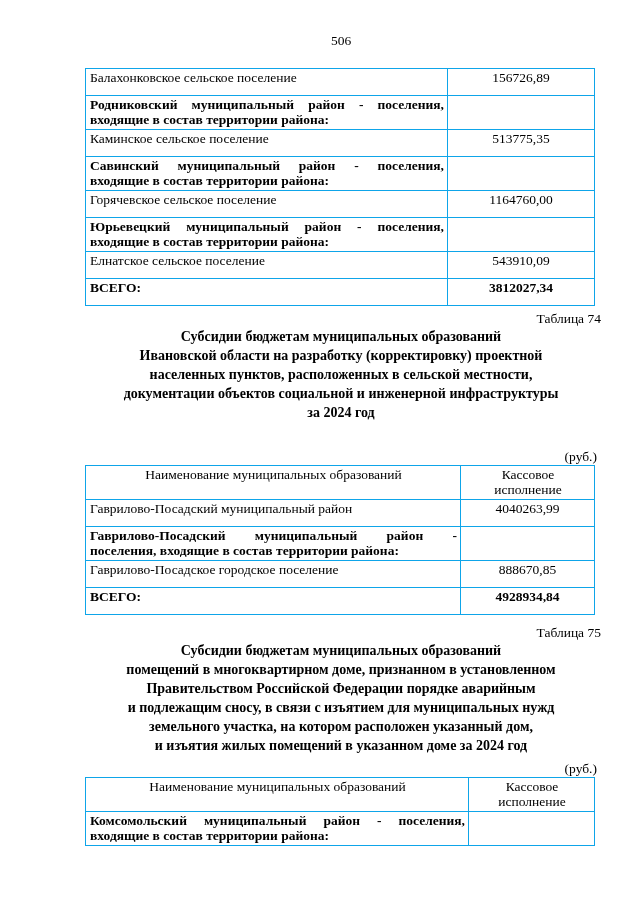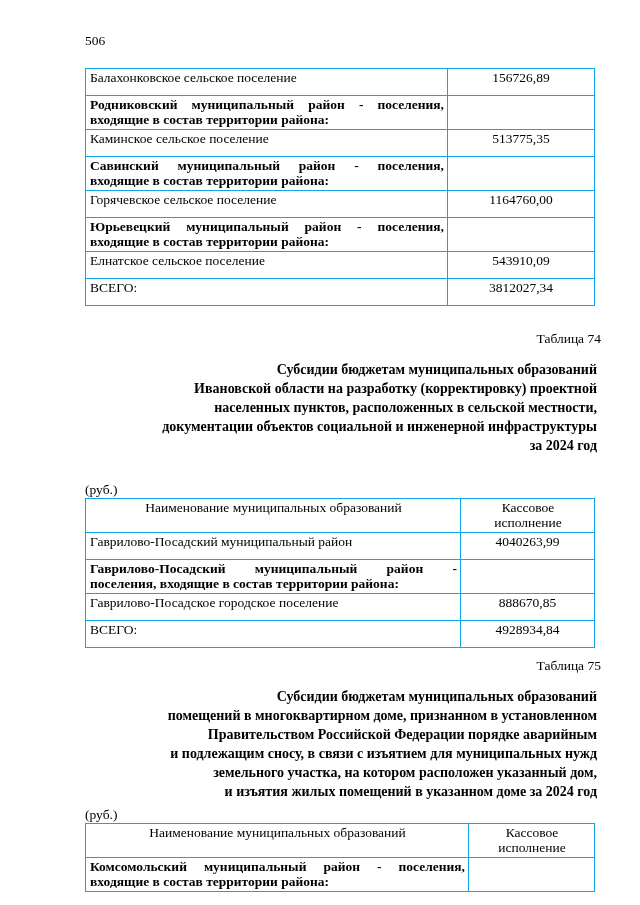--- a/index.html
+++ b/index.html
@@ -5,20 +5,21 @@
   html, body { margin: 0; padding: 0; }
   body {
     width: 640px; height: 905px;
     background: #ffffff;
     color: #000000;
     font-family: "Liberation Serif", serif;
     overflow: hidden;
   }
   .page { padding: 33px 43px 0 85px; }
   .pagenum {
+    text-align: center;
     font-size: 13.5px; line-height: 16px;
   }
   table.tbl {
     border-collapse: collapse;
     table-layout: fixed;
     width: 509px;
   }
   .t1 { margin-top: 19px; }
   .t2, .t3 { margin-top: 1px; border-radius: 19px; }
   td {
@@ -27,36 +28,35 @@
     font-size: 13.5px; line-height: 15px;
     padding: 1px 3px 2px 4px;
     overflow: hidden;
   }
   td.val { text-align: center; padding: 1px 2px 10px 2px; }
   tr.hdr td { text-align: center; font-weight: normal; }
   .hdr-narrow { max-width: 88px; margin: 0 auto; }
   tr.group td { font-weight: bold; margin-top: 16px; }
   .gline1 { text-align: justify; text-align-last: justify; }
   .gline2 { text-align: left; }
-  tr.total td { font-weight: normal; }
+  tr.total td { font-weight: bold; }
   tr.total td.name { text-align: left; }
   .tbl-label {
     text-align: right;
     font-size: 13.5px; line-height: 16px;
-    margin-top: 25px;
+    margin-top: 5px;
     margin-right: -4px;
   }
   .title {
-    text-align: right;
+    text-align: center;
     font-weight: bold;
     font-size: 14px; line-height: 19px;
-    margin-top: 13px;
   }
   .rub {
-    text-align: left;
+    text-align: right;
     font-size: 13.5px; line-height: 15px;
   }
   .rub74 { margin-top: 27px; }
   .rub75 { margin-top: 6px; }
   .lbl75 { margin-top: 10px; }
 </style>
 </head>
 <body>
 
 <div class="page">

